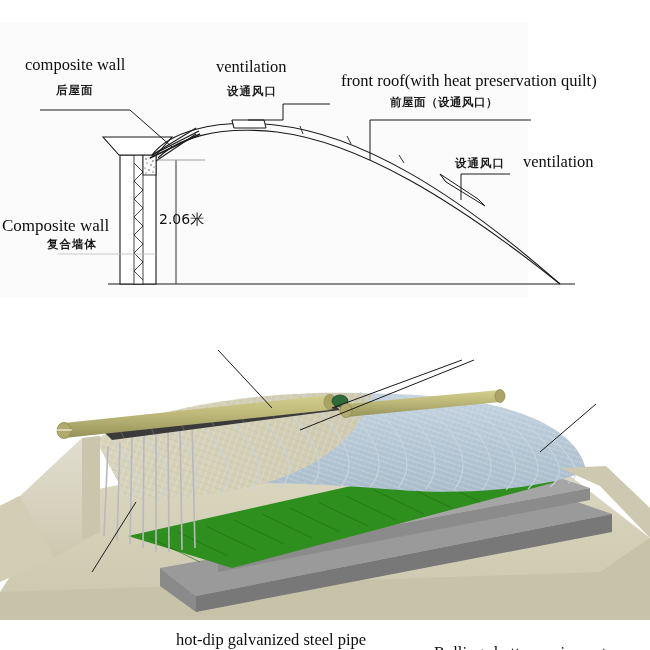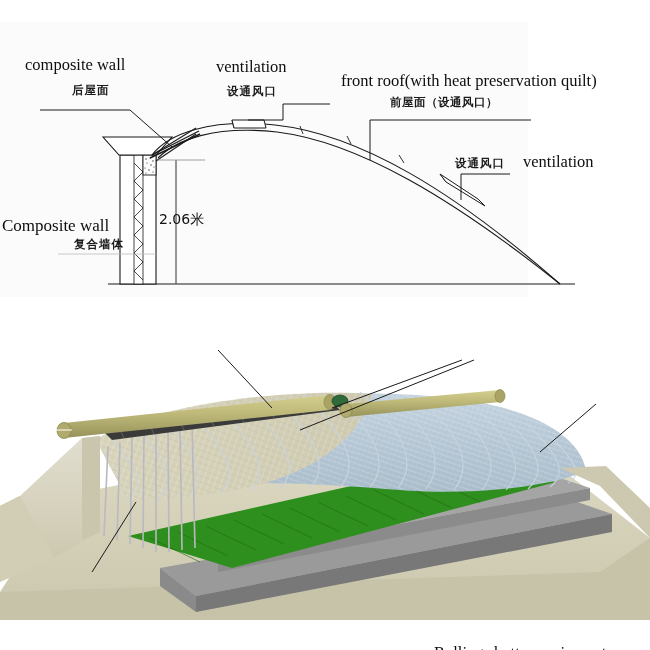--- a/index.html
+++ b/index.html
@@ -13,29 +13,29 @@
                    background:#fbfbfb;}
   #section-diagram svg{position:absolute;left:0;top:0;}
 
   .lbl{position:absolute;white-space:nowrap;line-height:1.05;}
   .lbl-en{font-family:"Liberation Serif","DejaVu Serif",serif;color:#0d0d0d;}
   .lbl-cn{font-family:"DejaVu Sans","Liberation Sans",sans-serif;
           font-weight:700;color:#1a1a1a;}
 
   
   #lab-composite-wall-en{left:25px;  top:34px;  font-size:16.5px;}
-  #lab-composite-wall-cn{left:56px;  top:62px;  font-size:11.5px;letter-spacing:1px;margin-left:16px;}
+  #lab-composite-wall-cn{left:56px;  top:62px;  font-size:11.5px;letter-spacing:1px;}
   #lab-vent1-en        {left:216px; top:36px;  font-size:16.5px;}
   #lab-vent1-cn        {left:227px; top:63px;  font-size:11.5px;letter-spacing:1px;}
   #lab-frontroof-en    {left:341px; top:50px;  font-size:16.5px;}
   #lab-frontroof-cn    {left:390px; top:74px;  font-size:11.5px;letter-spacing:.5px;}
   #lab-vent2-cn        {left:455px; top:135px; font-size:11.5px;letter-spacing:1px;}
   #lab-vent2-en        {left:523px; top:131px; font-size:16.5px;}
   #lab-wall2-en        {left:2px;   top:195px; font-size:17px;}
-  #lab-wall2-cn        {left:47px;  top:216px; font-size:11.5px;letter-spacing:1px;margin-left:27px;}
+  #lab-wall2-cn        {left:47px;  top:216px; font-size:11.5px;letter-spacing:1px;}
   #lab-height          {left:159px; top:190px; font-size:14px;
                         font-family:"DejaVu Sans","Liberation Sans",sans-serif;}
 
   
   #render-3d{position:absolute;left:0;top:300px;width:650px;height:350px;
              background:#ffffff;}
   #render-3d svg{position:absolute;left:0;top:0;}
 
   #lab-pipe   {left:176px; top:331px; font-size:16.5px;}
   #lab-roller {left:434px; top:344px; font-size:16.5px;}
@@ -261,17 +261,18 @@
 
       <polygon points="560,168 600,186 650,238 650,208 606,166" fill="#cdc9b0"></polygon>
 
       <line x1="218" y1="50" x2="272" y2="108" stroke="#1a1a1a" stroke-width="1"></line>
       <line x1="462" y1="60" x2="332" y2="108" stroke="#1a1a1a" stroke-width="1"></line>
       <line x1="474" y1="60" x2="300" y2="130" stroke="#1a1a1a" stroke-width="1"></line>
       <line x1="596" y1="104" x2="540" y2="152" stroke="#1a1a1a" stroke-width="1"></line>
       <line x1="92" y1="272" x2="136" y2="202" stroke="#1a1a1a" stroke-width="1"></line>
     </svg>
 
+    <span class="lbl lbl-en" id="lab-pipe">hot-dip galvanized steel pipe</span>
     <span class="lbl lbl-en" id="lab-roller">Rolling shutter equipment</span>
 
   </div>
 
 </div>
 
 </body></html>

